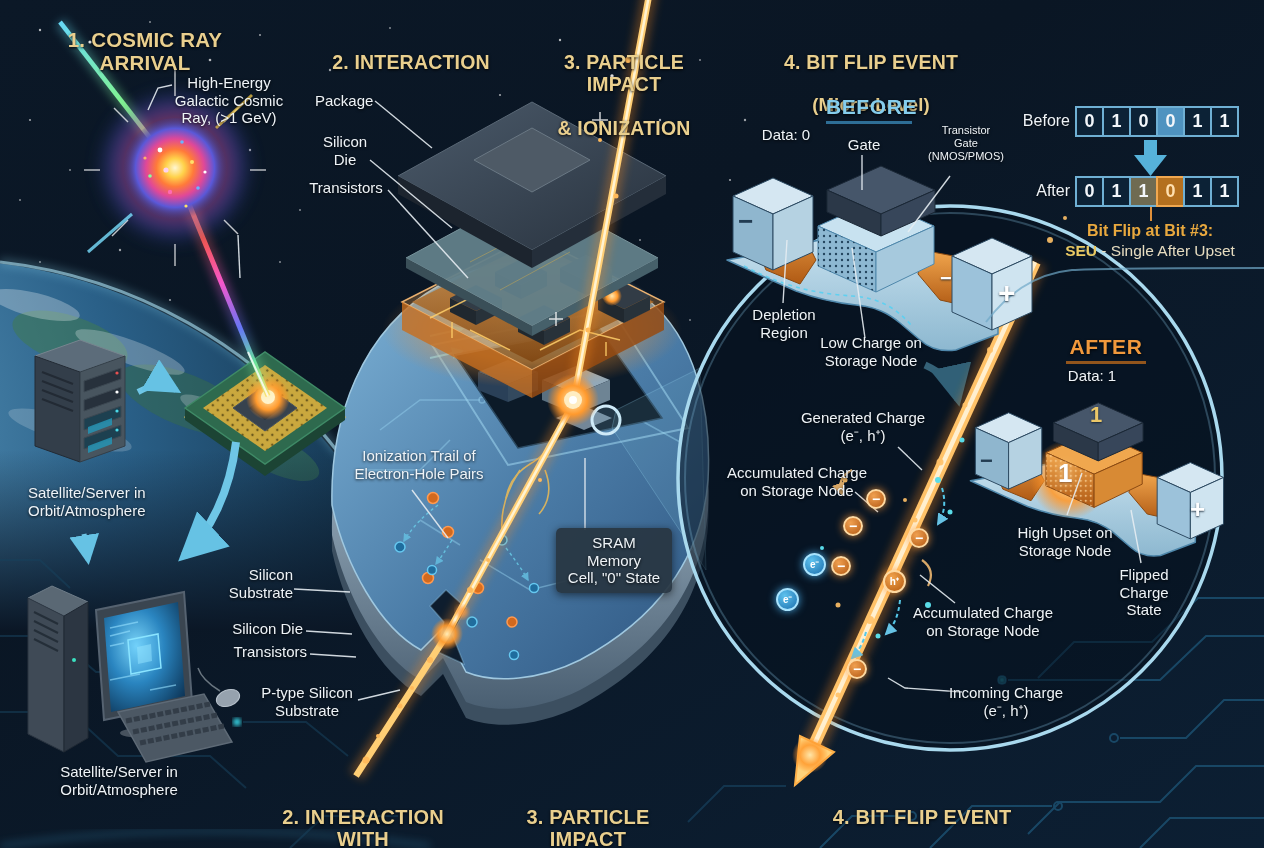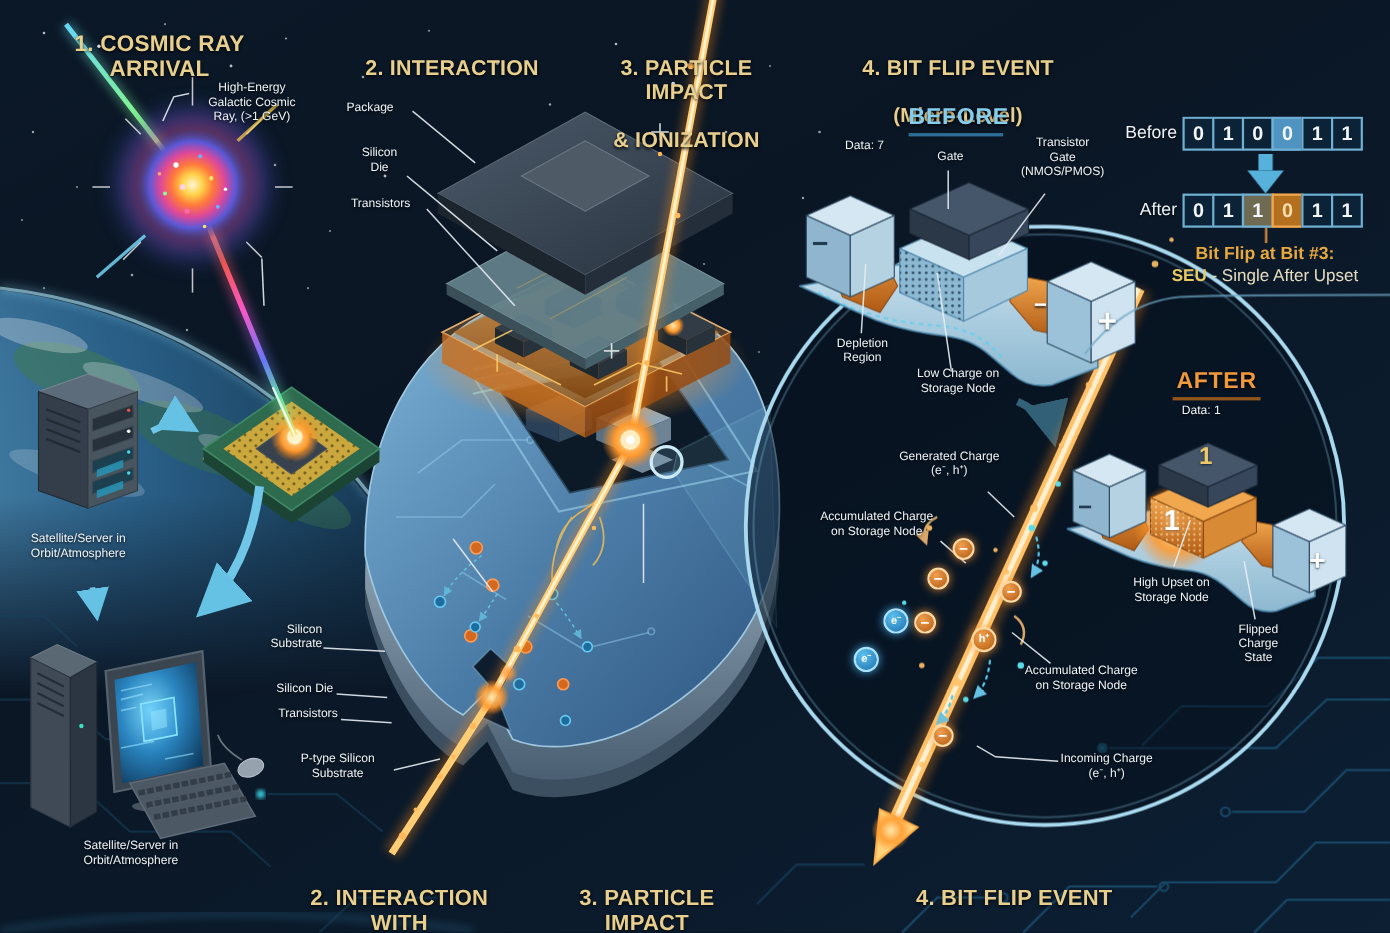--- a/index.html
+++ b/index.html
@@ -1,20 +1,20 @@
 <!DOCTYPE html>
 <html><head>
 <meta charset="utf-8">
 <style>
   html,body{margin:0;padding:0;background:#06101c;}
   .stage{position:relative;width:1264px;height:848px;overflow:hidden;
     background:linear-gradient(150deg,#0b1827 0%,#0a1624 38%,#0c1f33 100%);
     font-family:"Liberation Sans",sans-serif;}
   .scene{position:absolute;left:0;top:0;}
-  .lbl{position:absolute;color:#eef3f7;font-size:11px;line-height:1.18;white-space:pre-line;
+  .lbl{position:absolute;color:#eef3f7;font-size:15px;line-height:1.18;white-space:pre-line;
     text-align:center;text-shadow:0 1px 3px rgba(0,0,0,.85);}
   .lbl.tleft{text-align:left}.lbl.tright{text-align:right}
   .title{position:absolute;color:#e9cf8e;font-weight:bold;font-size:19.5px;line-height:1.13;
     text-align:center;letter-spacing:.2px;white-space:pre-line;text-shadow:0 1px 3px rgba(0,0,0,.9);}
   .title span{display:block}
   .title span.norm{font-weight:bold;font-size:18.5px;}
   .t1{font-size:20.5px;}
   .hd{position:absolute;font-weight:bold;font-size:21px;letter-spacing:.6px;text-align:center;
     padding-bottom:2px;text-shadow:0 1px 3px rgba(0,0,0,.9);}
   .hd-before{color:#85cdec;border-bottom:3px solid #2e6e96;}
@@ -651,31 +651,35 @@
 
 <div class="lbl" style="left:158px;top:74px;width:142px;">High-Energy
 Galactic Cosmic
 Ray, (&gt;1 GeV)</div>
 <div class="lbl tleft" style="left:315px;top:92px;width:80px;">Package</div>
 <div class="lbl" style="left:314px;top:133px;width:62px;">Silicon
 Die</div>
 <div class="lbl" style="left:303px;top:179px;width:86px;">Transistors</div>
 <div class="lbl tleft" style="left:28px;top:484px;width:140px;">Satellite/Server in
 Orbit/Atmosphere</div>
+<div class="lbl" style="left:352px;top:447px;width:134px;">Ionization Trail of
+Electron-Hole Pairs</div>
+<div class="lbl sram-box" style="left:556px;top:528px;width:100px;">SRAM Memory
+Cell, "0" State</div>
 <div class="lbl tright" style="left:213px;top:566px;width:80px;">Silicon
 Substrate</div>
 <div class="lbl tright" style="left:213px;top:620px;width:90px;">Silicon Die</div>
 <div class="lbl tright" style="left:213px;top:643px;width:94px;">Transistors</div>
 <div class="lbl" style="left:250px;top:684px;width:114px;">P-type Silicon
 Substrate</div>
 <div class="lbl" style="left:46px;top:763px;width:146px;">Satellite/Server in
 Orbit/Atmosphere</div>
 
 <div class="hd hd-before" style="left:826px;top:95px;width:86px;">BEFORE</div>
-<div class="lbl" style="left:753px;top:126px;width:66px;">Data: 7</div>
+<div class="lbl" style="left:753px;top:126px;width:66px;">Data: 0</div>
 <div class="lbl" style="left:836px;top:136px;width:56px;">Gate</div>
 <div class="lbl" style="left:912px;top:124px;width:108px;font-size:11px;">Transistor
 Gate
 (NMOS/PMOS)</div>
 <div class="lbl" style="left:746px;top:306px;width:76px;">Depletion
 Region</div>
 <div class="lbl" style="left:816px;top:334px;width:110px;">Low Charge on
 Storage Node</div>
 <div class="lbl" style="left:798px;top:409px;width:130px;">Generated Charge
 (e⁻, h⁺)</div>

